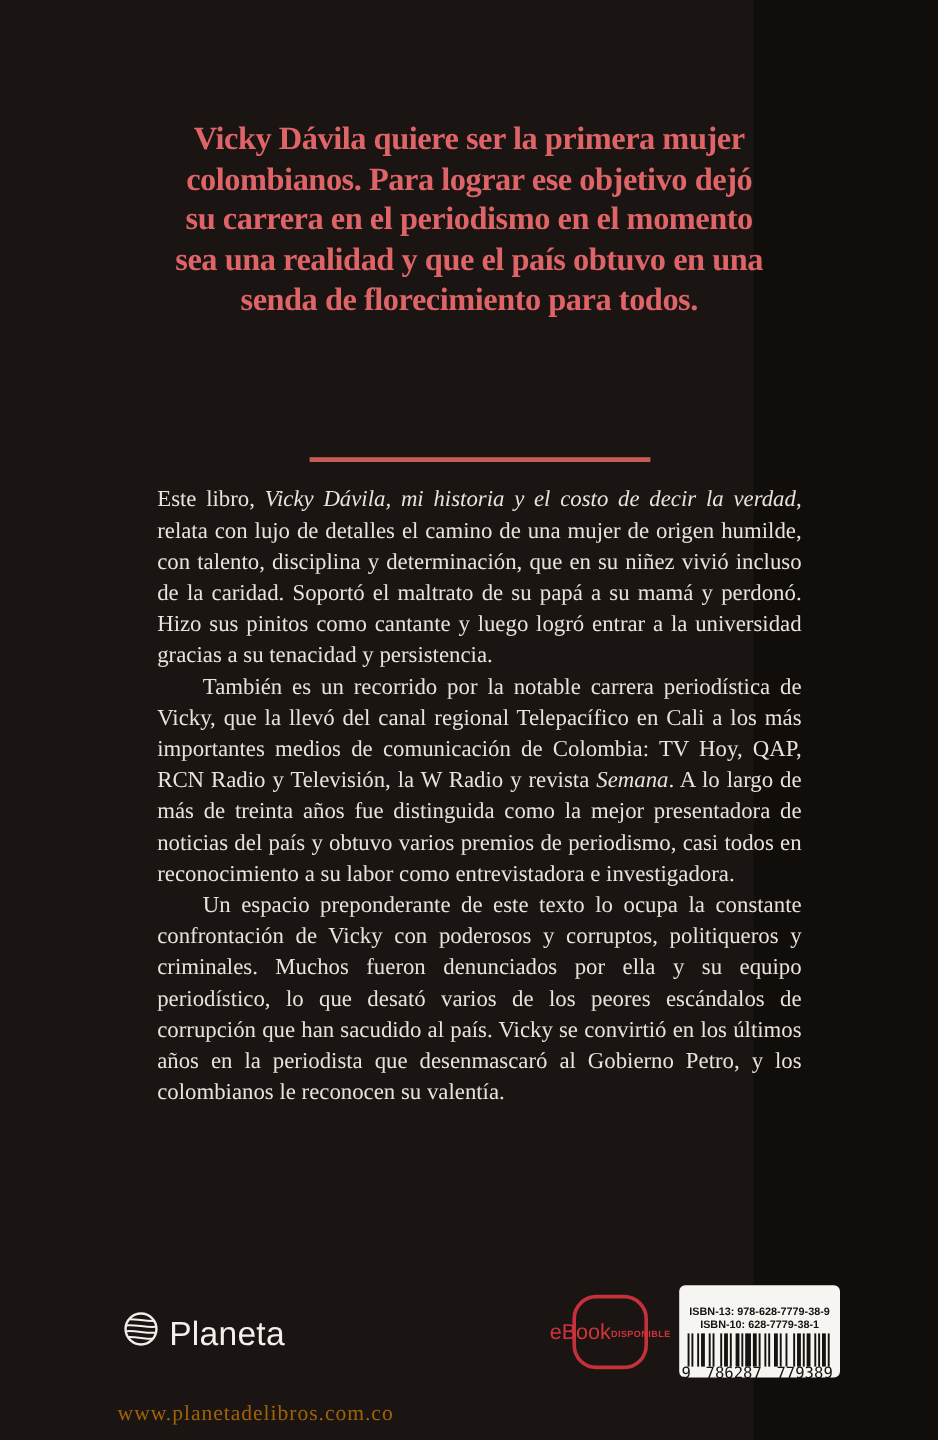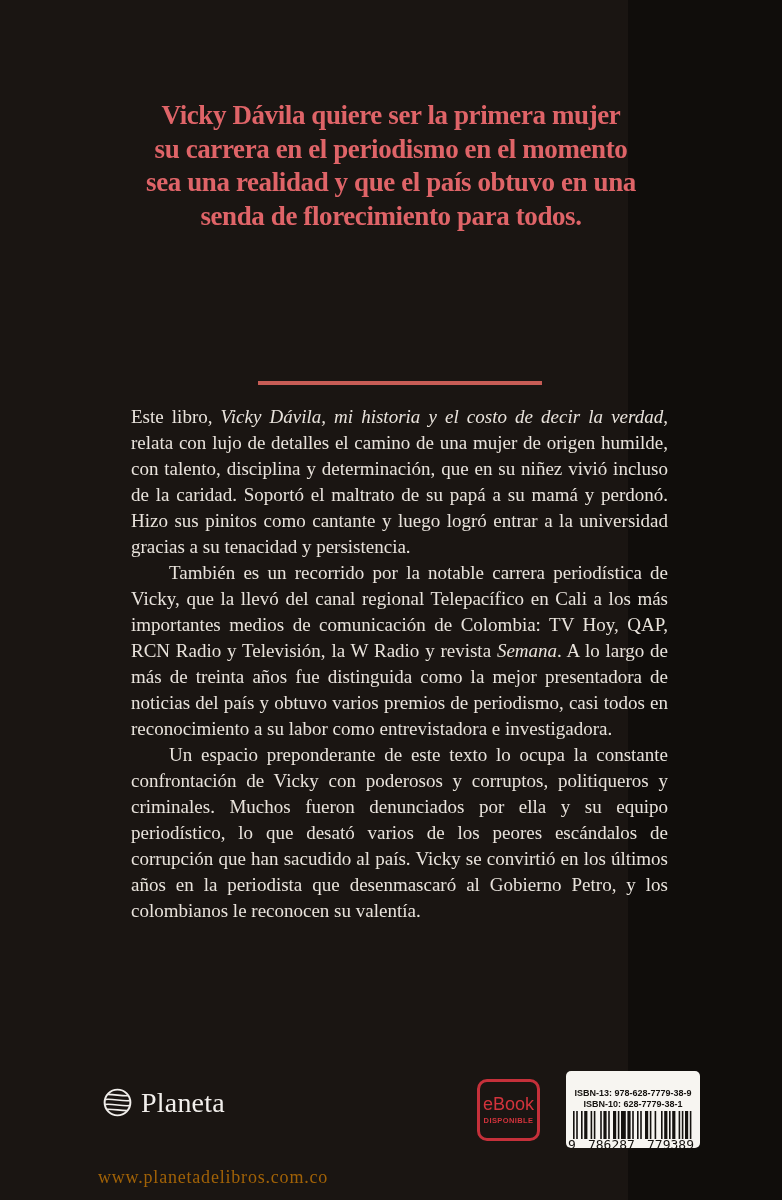--- a/index.html
+++ b/index.html
@@ -61,47 +61,47 @@
     position: absolute;
     left: 101px;
     top: 1086px;
     display: flex;
     align-items: center;
     gap: 7px;
     color: #f2efec;
   }
   .publisher .globe { width: 33px; height: 33px; display: block; }
   .publisher .name {
-    font-family: Liberation Serif, serif;
+    font-family: Liberation Sans, sans-serif;
     font-size: 28px;
     font-weight: 500;
     letter-spacing: 0.2px;
+    margin-top: 10px;
   }
   .website {
     position: absolute;
     left: 98px;
     top: 1167px;
     color: #a16207;
     font-family: "Liberation Serif", serif;
     font-size: 18px;
     letter-spacing: 0.8px;
     white-space: nowrap;
   }
 
   
   .ebook-badge {
     position: absolute;
     left: 477px;
     top: 1079px;
     width: 57px;
     height: 56px;
     border: 3px solid #c5303a;
-    border-radius: 10px;
+    border-radius: 20px;
     display: flex;
-    flex-direction: column;
     align-items: center;
     justify-content: center;
     color: #d2333c;
     font-family: "Liberation Sans", sans-serif;
   }
   .ebook-badge .ebook-title { font-size: 18px; font-weight: 500; line-height: 19px; }
   .ebook-badge .ebook-sub { font-size: 7.5px; font-weight: 700; letter-spacing: 0.4px; margin-top: 2px; }
 
   
   .barcode-label {
@@ -136,20 +136,21 @@
     color: #15120f;
   }
 </style>
 </head>
 <body>
 
 <div class="cover">
 
   <div class="headline">
       <div class="hl-line">Vicky Dávila quiere ser la primera mujer</div>
+      <div class="hl-line">colombianos. Para lograr ese objetivo dejó</div>
       <div class="hl-line">su carrera en el periodismo en el momento</div>
       <div class="hl-line">sea una realidad y que el país obtuvo en una</div>
       <div class="hl-line">senda de florecimiento para todos.</div>
     </div>
 
   <div class="divider"></div>
 
   <div class="body-text" lang="es">
       <p class=""><span>Este libro, </span><em>Vicky Dávila, mi historia y el costo de decir la verdad</em><span>, relata con lujo de detalles el camino de una mujer de origen humilde, con talento, disciplina y determinación, que en su niñez vivió incluso de la caridad. Soportó el maltrato de su papá a su mamá y perdonó. Hizo sus pinitos como cantante y luego logró entrar a la universidad gracias a su tenacidad y persistencia.</span></p>
       <p class="indent"><span>También es un recorrido por la notable carrera periodística de Vicky, que la llevó del canal regional Telepacífico en Cali a los más importantes medios de comunicación de Colombia: TV Hoy, QAP, RCN Radio y Televisión, la W Radio y revista </span><em>Semana</em><span>. A lo largo de más de treinta años fue distinguida como la mejor presentadora de noticias del país y obtuvo varios premios de periodismo, casi todos en reconocimiento a su labor como entrevistadora e investigadora.</span></p>

